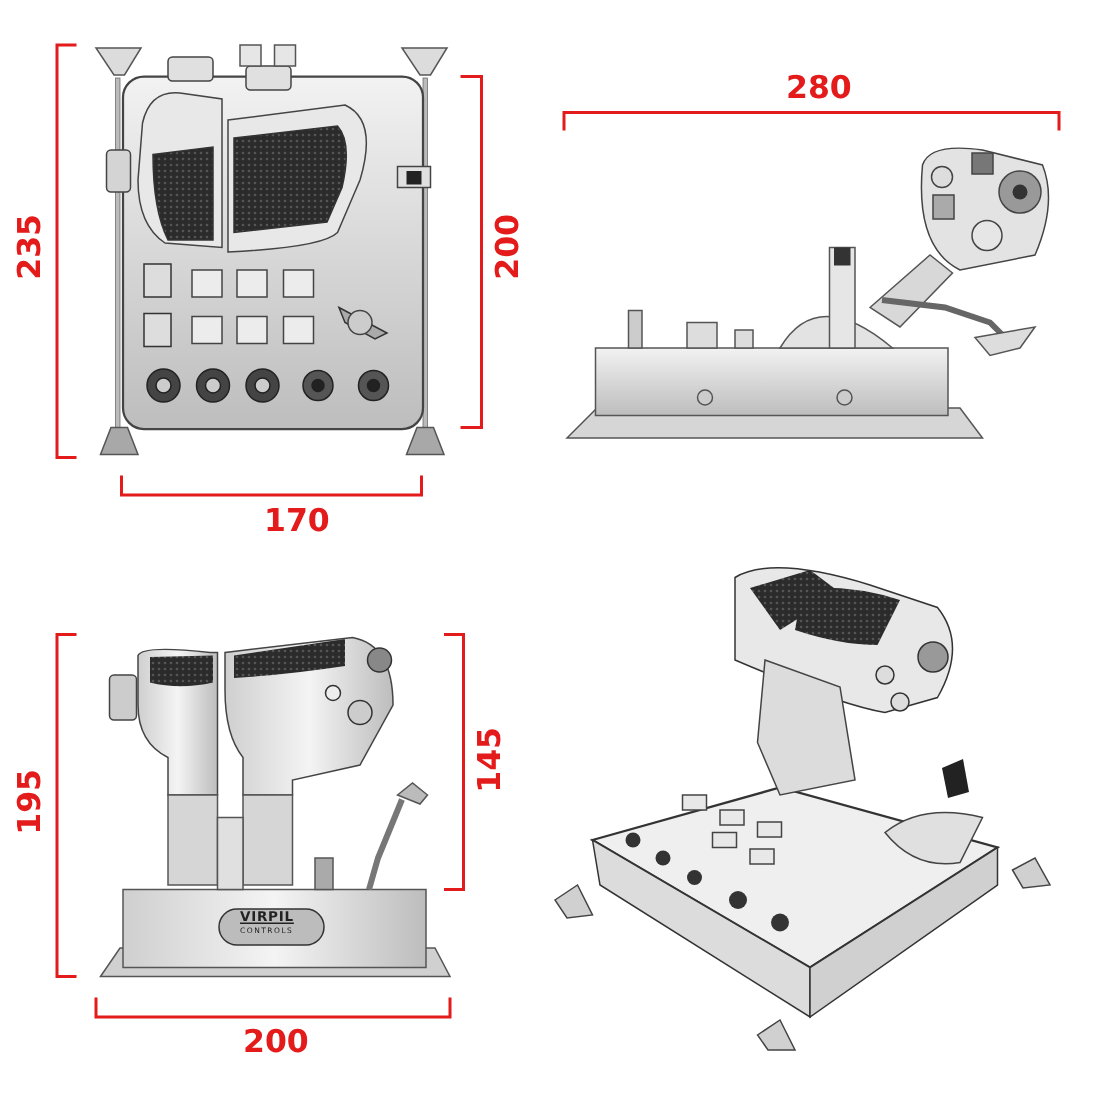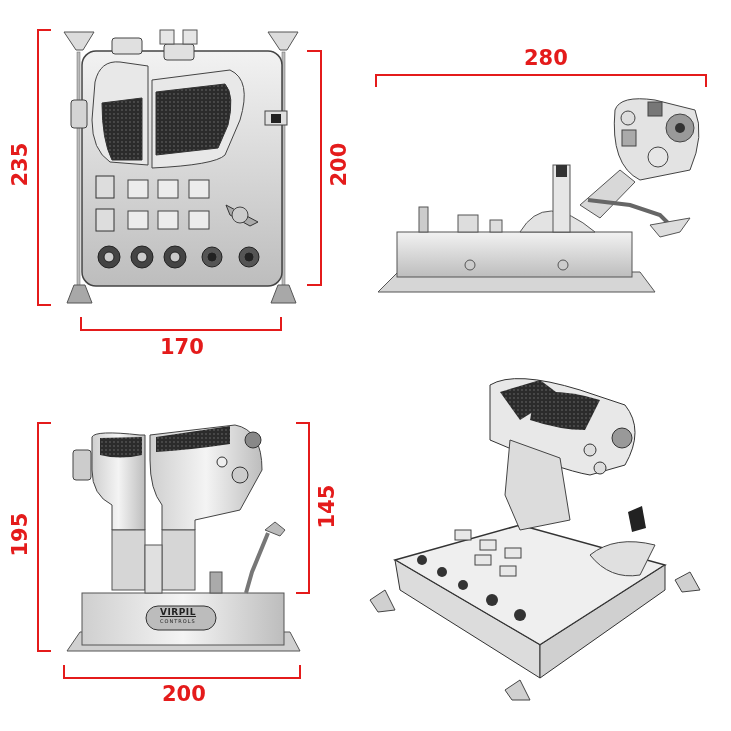--- a/index.html
+++ b/index.html
@@ -180,20 +180,20 @@
 
     <path d="M510,440 L560,458 L570,520 L520,530 L505,495 Z" fill="#dcdcdc" stroke="#444"></path>
 
     <path d="M628,512 L642,506 L646,528 L632,532 Z" fill="#222"></path>
     <path d="M590,555 Q615,535 655,545 L640,575 Q610,580 590,555 Z" fill="#e0e0e0" stroke="#444"></path>
   </g>
 </svg>
 
 <div class="dim-label vert" style="left:2px; top:158px; width:36px; text-align:center;">235</div>
 <div class="dim-label vert" style="left:321px; top:158px; width:36px; text-align:center;">200</div>
-<div class="dim-label" style="left:160px; top:337px;">170</div>
+<div class="dim-label" style="left:176px; top:337px;">170</div>
 <div class="dim-label" style="left:496px; top:48px;margin-left:28px;">280</div>
 <div class="dim-label vert" style="left:2px; top:528px; width:36px; text-align:center;">195</div>
 <div class="dim-label vert" style="left:309px; top:500px; width:36px; text-align:center;">145</div>
 <div class="dim-label" style="left:162px; top:684px;">200</div>
 
 <div style="position:absolute; left:160px; top:607px; font-size:9px; font-weight:bold; color:#222; letter-spacing:0.5px;text-decoration:underline;">VIRPIL</div>
 <div style="position:absolute; left:160px; top:618px; font-size:5px; color:#222; letter-spacing:1px;">CONTROLS</div>
 
 </body></html>

